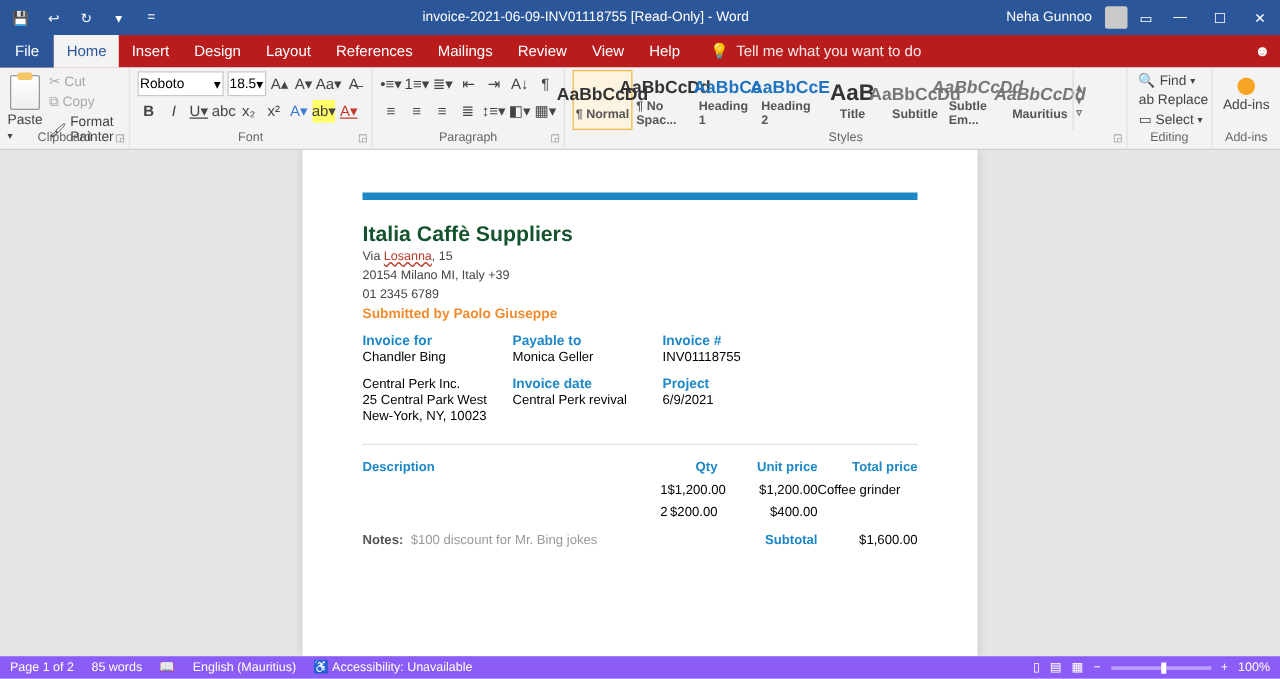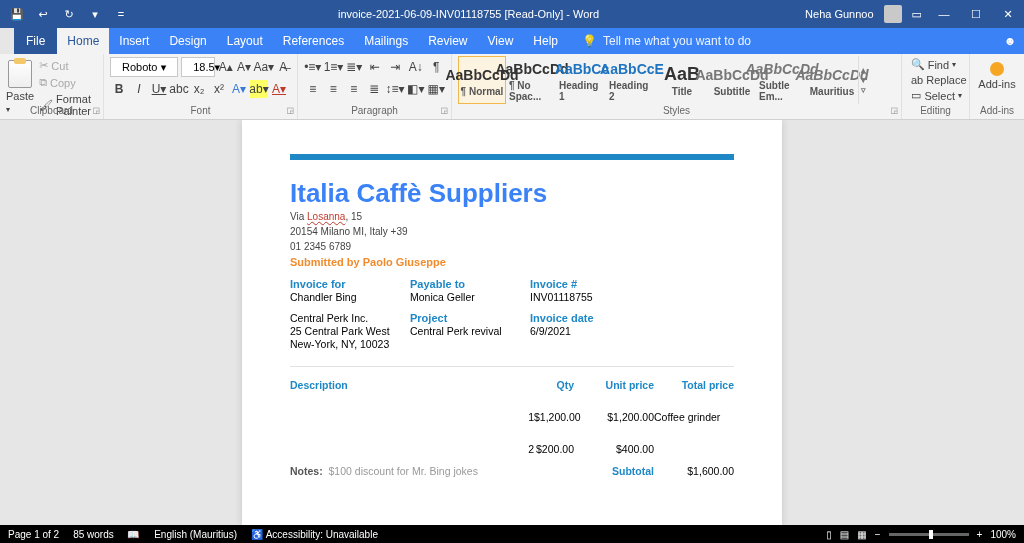--- a/index.html
+++ b/index.html
@@ -9,21 +9,21 @@
 .titlebar { background: #2b579a; height: 28px; display: flex; align-items: center; color: #fff; font-size: 11px; }
 .titlebar .qat { display: flex; align-items: center; gap: 4px; padding-left: 6px; }
 .titlebar .qat span { width: 22px; height: 22px; display: inline-flex; align-items: center; justify-content: center; }
 .titlebar .title { flex: 1; text-align: center; }
 .titlebar .user { display: flex; align-items: center; gap: 10px; padding-right: 6px; }
 .titlebar .win { display: flex; }
 .titlebar .win span { width: 32px; text-align: center; }
 .avatar-sq { width: 18px; height: 18px; background: #c9c9c9; display: inline-block; border-radius:2px;}
 
 
-.menubar { background: #3b82f6; height: 26px; display: flex; align-items: stretch; color: #fff; font-size: 12px; margin-left: 14px; }
+.menubar { background: #b91c1c; height: 26px; display: flex; align-items: stretch; color: #fff; font-size: 12px; }
 .menubar .tab { padding: 0 10px; display: flex; align-items: center; cursor: pointer; }
 .menubar .tab.active { background: #f3f3f3; color: #2b579a; }
 .menubar .tab.file { background: #2b579a; color: #fff; padding: 0 12px; }
 .menubar .tell { display: flex; align-items: center; gap: 6px; padding-left: 14px; opacity: .9; }
 .menubar .spacer { flex: 1; }
 .menubar .feedback { width: 28px; display: flex; align-items: center; justify-content: center; }
 
 
 .ribbon { background: #f3f3f3; height: 66px; display: flex; border-bottom: 1px solid #d0d0d0; }
 .group { border-right: 1px solid #e1e1e1; display: flex; flex-direction: column; justify-content: flex-start; padding: 2px 6px 0 6px; position: relative; }
@@ -36,21 +36,21 @@
 
 .g-clip { width: 104px; }
 .paste-big { display: flex; flex-direction: column; align-items: center; justify-content: center; width: 32px; font-size: 11px; color: #444; }
 .paste-big .pic { width: 24px; height: 28px; border:1px solid #999; background: linear-gradient(#fff,#eee); border-radius:2px; margin-bottom:2px; position:relative;}
 .paste-big .pic::before { content:''; position:absolute; top:-3px; left:5px; right:5px; height:6px; background:#f4c869; border-radius:2px;}
 .g-clip-row { display:flex; gap:2px; }
 .g-clip-right { display:flex; flex-direction:column; gap:2px; padding-top:2px;}
 
 
 .g-font { width: 194px; }
-.fontsel { border:1px solid #c8c8c8; background:#fff; height:20px; font-size:11px; padding:1px 11px; display:inline-flex; align-items:center; }
+.fontsel { border:1px solid #c8c8c8; background:#fff; height:20px; font-size:11px; padding:1px 1px; display:inline-flex; align-items:center; }
 .fontname { width: 76px; justify-content:space-between; }
 .fontsize { width: 34px; justify-content:space-between; }
 .btns11 { display:flex; gap:2px; align-items:center; }
 .fbtn { width:18px; height:18px; display:inline-flex; align-items:center; justify-content:center; font-size:12px; color:#444; }
 
 
 .g-para { width: 154px; }
 
 
 .g-styles { flex:1; }
@@ -69,38 +69,38 @@
 
 
 .g-addins { width: 54px; }
 .addin-big { display:flex; flex-direction:column; align-items:center; justify-content:center; font-size:11px; color:#444; gap:2px; padding-top:6px;}
 .addin-dot { width:14px; height:14px; background:#f6a623; border-radius:50%; }
 
 
 .docarea { position:absolute; top:120px; bottom:18px; left:0; right:0; overflow:hidden; background:#e6e6e6; display:flex; justify-content:center; }
 .page { width: 540px; background:#fff; margin-top:0; box-shadow: 0 0 8px rgba(0,0,0,.15); padding: 34px 48px; position:relative; }
 .bluebar { height: 6px; background:#1e88c7; margin-bottom: 18px; }
-.company { color:#3b82f6; font-size: 26px; font-weight:700; font-family: "Segoe UI", sans-serif; }
+.company { color:#14532d; font-size: 17px; font-weight:700; font-family: "Segoe UI", sans-serif; }
 .addr { font-size:10px; color:#444; line-height:1.5; }
 .addr .red { color:#c0392b; text-decoration: underline wavy #c0392b; text-decoration-thickness:1px; }
 .invoice-h1 { color:#1e88c7; font-size: 34px; font-weight:700; margin-top: 32px; }
 .submitted { color:#f08c2e; font-size:11px; font-weight:700; margin-top:2px; }
 .grid3 { display:grid; grid-template-columns: 120px 120px 1fr; font-size:10.5px; margin-top:10px; row-gap:1px; }
 .lab { color:#1e88c7; font-weight:700; font-size:11px; }
 .hr { border-top:1px solid #e2e2e2; margin-top:16px; margin-bottom:12px; }
-.tbl { display:grid; grid-template-columns: 1fr 40px 80px 80px; font-size:10.5px; row-gap:20px; }
+.tbl { display:grid; grid-template-columns: 1fr 40px 80px 80px; font-size:10.5px; row-gap:6px; }
 .tbl .th { color:#1e88c7; font-weight:700; }
 .tbl .r { text-align:right; }
 .notes-row { display:grid; grid-template-columns: 1fr 80px 80px; font-size:10.5px; margin-top:10px; }
 .notes-row .note { color:#999; }
 .notes-row .subt { color:#1e88c7; font-weight:700; text-align:right; }
 .notes-row .tot { text-align:right; font-weight:400; }
 
 
-.status { position:absolute; bottom:0; left:0; right:0; height:18px; background:#000000; color:#fff; font-size:10px; display:flex; align-items:center; padding:0 8px; gap:14px; }
+.status { position:absolute; bottom:0; left:0; right:0; height:18px; background:#8b5cf6; color:#fff; font-size:10px; display:flex; align-items:center; padding:0 8px; gap:14px; }
 .status .spacer2 { flex:1; }
 .status .views { display:flex; gap:8px; align-items:center; }
 .slider { width:80px; height:3px; background:rgba(255,255,255,.4); position:relative; }
 .slider::after { content:''; position:absolute; left:50%; top:-3px; width:4px; height:9px; background:#fff; }
 .dd::after{content:' ▾'; font-size:8px;}
 </style>
 </head>
 <body>
 
 <div class="titlebar">
@@ -299,22 +299,22 @@
     <div class="grid3">
       <div class="lab">Invoice for</div>
       <div class="lab">Payable to</div>
       <div class="lab">Invoice #</div>
 
       <div>Chandler Bing</div>
       <div>Monica Geller</div>
       <div>INV01118755</div>
 
       <div style="padding-top:8px">Central Perk Inc.</div>
+      <div class="lab" style="padding-top:8px">Invoice date</div>
       <div class="lab" style="padding-top:8px">Project</div>
-      <div class="lab" style="padding-top:8px">Invoice date</div>
 
       <div>25 Central Park West</div>
       <div style="grid-row: span 2">Central Perk revival</div>
       <div style="grid-row: span 2">6/9/2021</div>
 
       <div>New-York, NY, 10023</div>
     </div>
 
     <div class="hr"></div>
 

